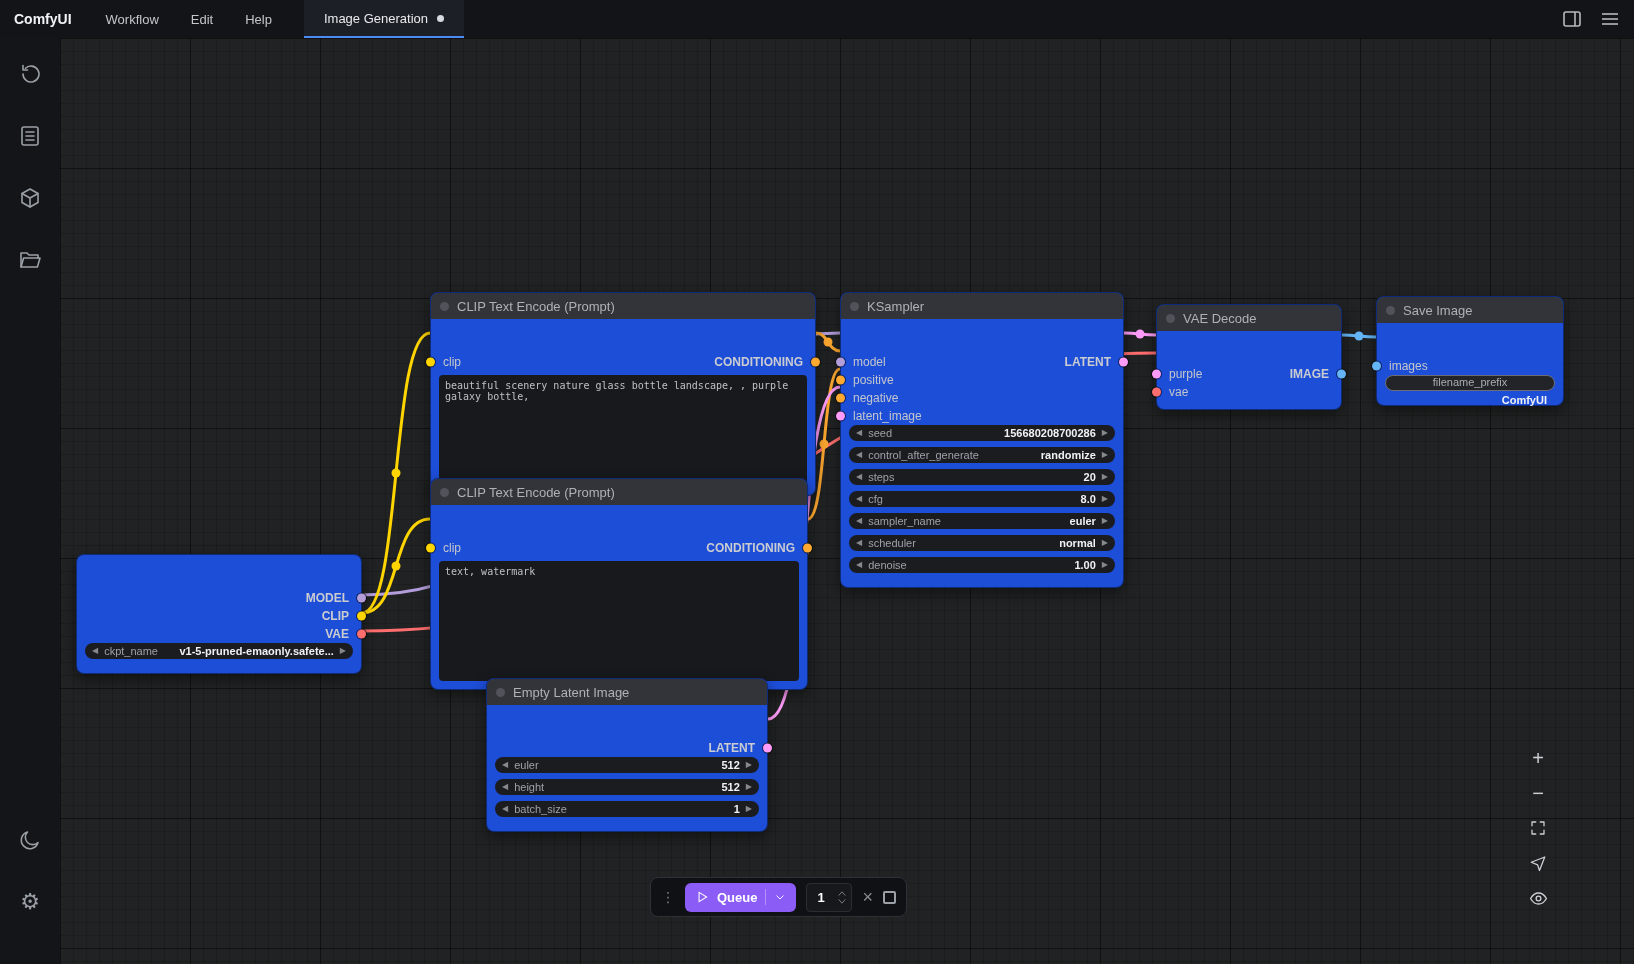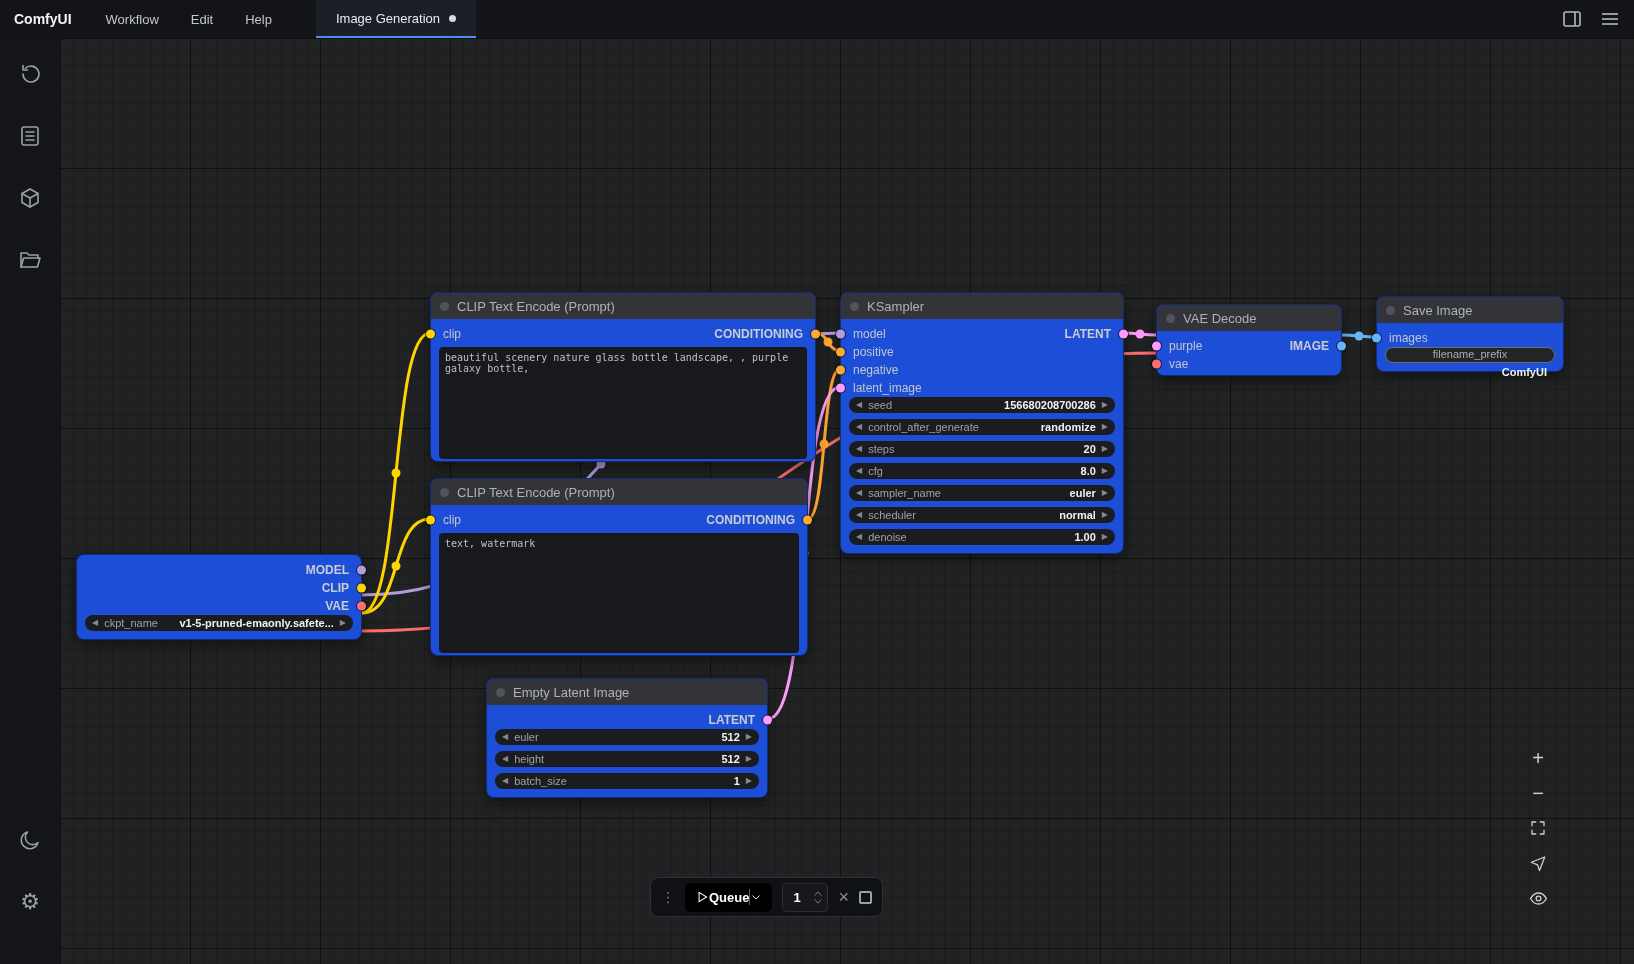--- a/index.html
+++ b/index.html
@@ -7,21 +7,21 @@
     font-family:"Liberation Sans", sans-serif; }
   body { position:relative; }
 
   
   .topbar { position:absolute; left:0; top:0; width:1634px; height:38px;
     background:#131417; display:flex; align-items:stretch; z-index:10; }
   .logo { display:flex; align-items:center; padding:0 18px 0 14px;
     color:#f2f3f5; font-weight:700; font-size:14px; }
   .menu-item { display:flex; align-items:center; padding:0 16px;
     color:#c3c6cb; font-size:13px; cursor:pointer; }
-  .tab { margin-left:28px; display:flex; align-items:center; gap:9px;
+  .tab { margin-left:16px; display:flex; align-items:center; gap:9px;
     padding:0 20px; background:#1c2026; border-bottom:2px solid #4b8bf5;
     color:#e8eaed; font-size:13px; }
   .tab-dot { width:7px; height:7px; border-radius:50%; background:#d7dade; }
   .topbar-right { position:absolute; right:14px; top:0; height:38px;
     display:flex; align-items:center; gap:18px; }
   .tb-icon { width:20px; height:20px; display:flex; align-items:center;
     justify-content:center; color:#b6b9bd; }
   .tb-icon svg { stroke:#b6b9bd; fill:none; stroke-width:1.6; }
 
   
@@ -51,21 +51,21 @@
 
   
   .node { position:absolute; z-index:2; background:#1d4ed8; border-radius:8px;
     border:1px solid rgba(0,0,0,.45);
     box-shadow:0 5px 14px rgba(0,0,0,.45); }
   .node-header { height:26px; display:flex; align-items:center; gap:8px;
     padding:0 9px; background:#333439; border-radius:7px 7px 0 0; }
   .collapse-dot { width:9px; height:9px; border-radius:50%; background:#51535a;
     flex:0 0 auto; }
   .node-title { font-size:13px; color:#aeb1b6; white-space:nowrap; }
-  .node-body { padding:6px 0 2px; position:relative; }
+  .node-body { padding:6px 0 8px; position:relative;margin-top:28px; }
   .row { position:relative; height:18px; display:flex; align-items:center;
     padding:0 12px; font-size:12px; }
   .in-label { color:#c3c6cb; }
   .out-label { margin-left:auto; color:#caccd1; font-weight:700; }
   .dot { position:absolute; top:50%; width:9px; height:9px; border-radius:50%;
     transform:translateY(-50%); box-shadow:0 0 0 1px rgba(0,0,0,.55); }
   .dot.in { left:-5px; } .dot.out { right:-5px; }
 
   .widget { height:16px; margin:0 8px 6px; border-radius:8px; background:#1b1c20;
     display:flex; align-items:center; padding:0 7px; font-size:11px; gap:6px; }
@@ -79,22 +79,22 @@
   .prompt-box { margin:4px 8px 0; background:#18191d; border-radius:4px;
     padding:5px 6px; color:#bdc0c5; font:10px "DejaVu Sans Mono", monospace;
     white-space:pre-wrap; overflow:hidden; }
   .prompt-tall { height:112px; } .prompt-tall2 { height:120px; }
 
   
   .queue-panel { position:absolute; left:650px; top:877px; height:40px; z-index:5;
     background:#101114; border:1px solid #2e3036; border-radius:8px;
     display:flex; align-items:center; gap:10px; padding:0 10px; }
   .drag-handle { color:#7a7e85; font-size:14px; line-height:1; }
-  .queue-btn { height:29px; display:flex; align-items:center; 
-    background:#000000; border-radius:6px; padding:0 10px; color:#fff;text-align:center; }
+  .queue-btn { height:29px; display:flex; align-items:center; gap:8px;
+    background:#8b5cf6; border-radius:6px; padding:0 10px; color:#fff;text-align:center; }
   .queue-btn svg { stroke:#fff; fill:none; stroke-width:1.8; }
   .queue-label { font-size:13px; font-weight:600; }
   .queue-div { width:1px; height:16px; background:rgba(255,255,255,.35); }
   .batch-box { height:29px; width:46px; background:#17181c; border:1px solid #2b2d33;
     border-radius:4px; display:flex; align-items:center; padding:0 4px 0 10px; }
   .batch-count { color:#fff; font-size:13px; font-weight:700; flex:1; }
   .stepper { display:flex; flex-direction:column; gap:1px; }
   .stepper svg { stroke:#8a8d92; fill:none; stroke-width:2; }
   .qb-icon { color:#8a8d92; font-size:18px; line-height:1; }
   .stop-square { width:13px; height:13px; border:2px solid #9aa0a6; border-radius:2px; }

